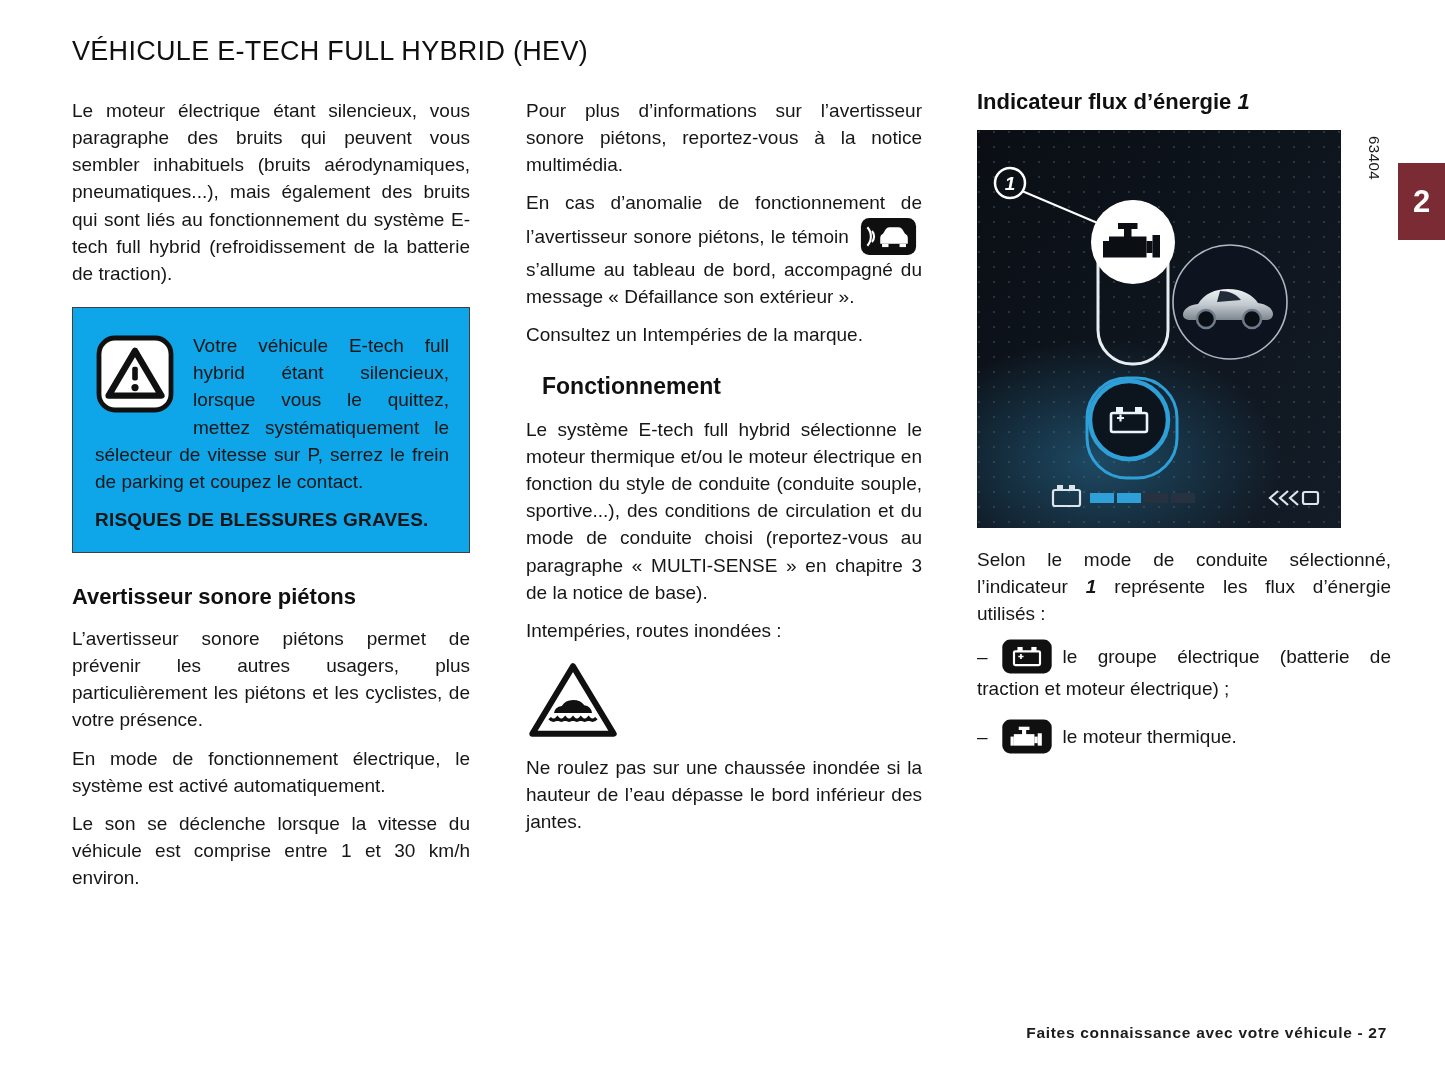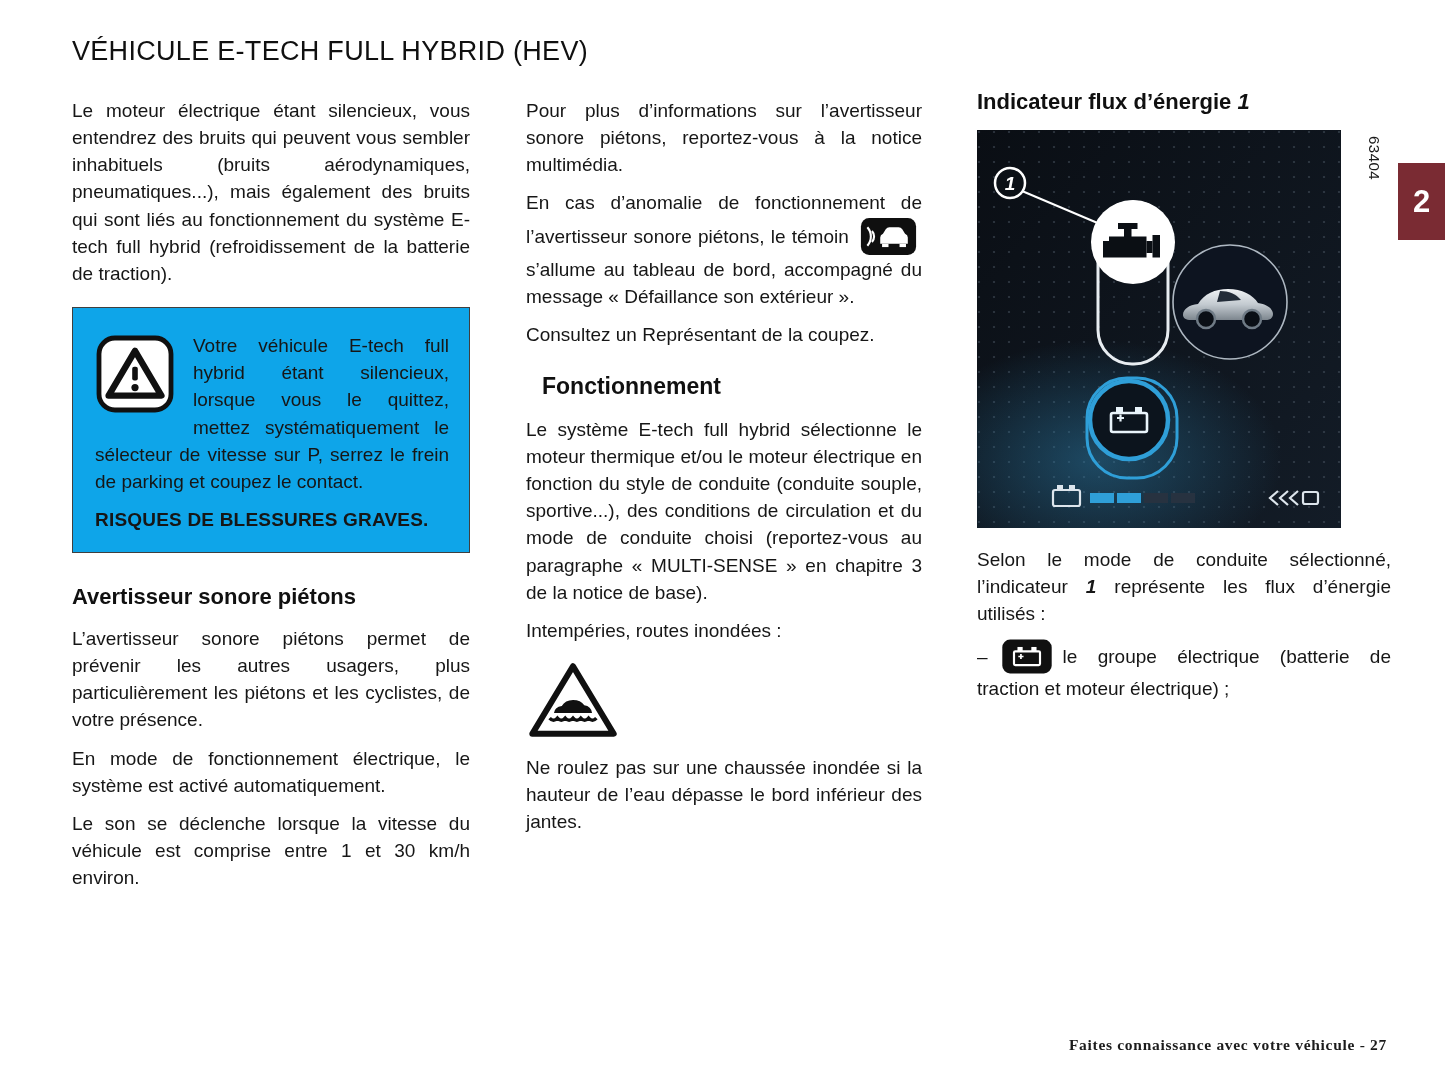--- a/index.html
+++ b/index.html
@@ -67,37 +67,37 @@
   }
 
   .ref { font-style:italic; font-weight:700; }
 
   .flux-item { margin:0 0 16px; }
   .dash { display:inline-block; }
   .li-icon { display:inline-block; vertical-align:-12px; margin:0 10px 0 13px; }
   .li-icon svg { width:52px; height:37px; display:block; }
 
   .footer {
-    position:absolute; right:58px; bottom:16px;
-    font-size:15.5px; font-weight:600; letter-spacing:.7px; color:#1c1c1c;font-family:Liberation Serif, serif;
+    position:absolute; right:58px; bottom:28px;
+    font-size:15.5px; font-weight:600; letter-spacing:.7px; color:#1c1c1c;
   }
 </style>
 </head>
 <body>
 
 <div class="page">
 
   <h1 class="page-title">VÉHICULE E-TECH FULL HYBRID (HEV)</h1>
 
   <div class="chapter-tab">
     <span>2</span>
   </div>
 
   <section class="col col-1">
-    <p>Le moteur électrique étant silencieux, vous entendrez des bruits qui peuvent vous sembler inhabituels (bruits aérodynamiques, pneumatiques...), mais également des bruits qui sont liés au fonctionnement du système E-tech full hybrid (refroidissement de la batterie de traction).</p>
+    <p>Le moteur électrique étant silencieux, vous paragraphe des bruits qui peuvent vous sembler inhabituels (bruits aérodynamiques, pneumatiques...), mais également des bruits qui sont liés au fonctionnement du système E-tech full hybrid (refroidissement de la batterie de traction).</p>
 
     <aside class="warning-box">
       <span class="warn-icon">
         <svg viewBox="0 0 100 100" aria-hidden="true">
           <rect x="5" y="5" width="90" height="90" rx="20" fill="#ffffff" stroke="#101010" stroke-width="6"></rect>
           <path d="M50 21 L83 77 L17 77 Z" fill="none" stroke="#101010" stroke-width="8" stroke-linejoin="round"></path>
           <rect x="46.5" y="41" width="7" height="17" rx="2.5" fill="#101010"></rect>
           <circle cx="50" cy="67" r="4.5" fill="#101010"></circle>
         </svg>
       </span>
@@ -122,21 +122,21 @@
           <path d="M13 15 a9 9 0 0 1 0 12" fill="none" stroke="#ffffff" stroke-width="2.3"></path>
           <path d="M8 11 a15 15 0 0 1 0 20" fill="none" stroke="#ffffff" stroke-width="2.3"></path>
           <path d="M22 29 v-7 q0 -3 3 -4 l3 -5 q1.5 -2 4 -2 h10 q2.5 0 4 2 l3 5 q3 1 3 4 v7 z" fill="#ffffff"></path>
           <rect x="24" y="29" width="7" height="3.5" fill="#ffffff"></rect>
           <rect x="43" y="29" width="7" height="3.5" fill="#ffffff"></rect>
         </svg>
       </span>
       <span>s’allume au tableau de bord, accompagné du message « Défaillance son extérieur ».</span>
     </p>
 
-    <p>Consultez un Représentant de la coupez.</p>
+    <p>Consultez un Intempéries de la marque.</p>
 
     <h2 class="sec big">Fonctionnement</h2>
 
     <p>Le système E-tech full hybrid sélectionne le moteur thermique et/ou le moteur électrique en fonction du style de conduite (conduite souple, sportive...), des conditions de circulation et du mode de conduite choisi (reportez-vous au paragraphe « MULTI-SENSE » en chapitre 3 de la notice de base).</p>
     <p>Intempéries, routes inondées :</p>
 
     <div class="flood">
       <svg viewBox="0 0 104 92" aria-hidden="true">
         <path d="M52 7 L99 85 L5 85 Z" fill="#ffffff" stroke="#101010" stroke-width="7" stroke-linejoin="round"></path>
         <path d="M30 61 q1 -7 9 -8 q4 -7 13 -7 q9 0 13 6 q8 1 9 9 z" fill="#101010"></path>
@@ -245,16 +245,31 @@
         <svg viewBox="0 0 60 42" aria-hidden="true">
           <rect x="1.5" y="1.5" width="57" height="39" rx="9" fill="#101010"></rect>
           <rect x="15" y="15" width="30" height="16" rx="1.5" fill="none" stroke="#ffffff" stroke-width="2.5"></rect>
           <rect x="19" y="10" width="6" height="5" fill="#ffffff"></rect>
           <rect x="35" y="10" width="6" height="5" fill="#ffffff"></rect>
           <path d="M20 21 h6 M23 18 v6" stroke="#ffffff" stroke-width="2" fill="none"></path>
         </svg>
       </span><span>le groupe électrique (batterie de traction et moteur électrique) ;</span>
     </p>
 
+    <p class="flux-item">
+      <span class="dash">–</span><span class="li-icon">
+        <svg viewBox="0 0 60 42" aria-hidden="true">
+          <rect x="1.5" y="1.5" width="57" height="39" rx="9" fill="#101010"></rect>
+          <g fill="#ffffff" transform="translate(30,23) scale(0.95)">
+            <rect x="-10" y="-14" width="13" height="4"></rect>
+            <rect x="-6" y="-11" width="5" height="7"></rect>
+            <rect x="-16" y="-5" width="25" height="14"></rect>
+            <rect x="9" y="-2" width="4" height="8"></rect>
+            <rect x="13" y="-6" width="5" height="15"></rect>
+            <rect x="-20" y="-2" width="4" height="11"></rect>
+          </g>
+        </svg>
+      </span><span>le moteur thermique.</span>
+    </p>
   </section>
 
   <div class="footer">Faites connaissance avec votre véhicule - 27</div>
 </div>
 
 </body></html>

